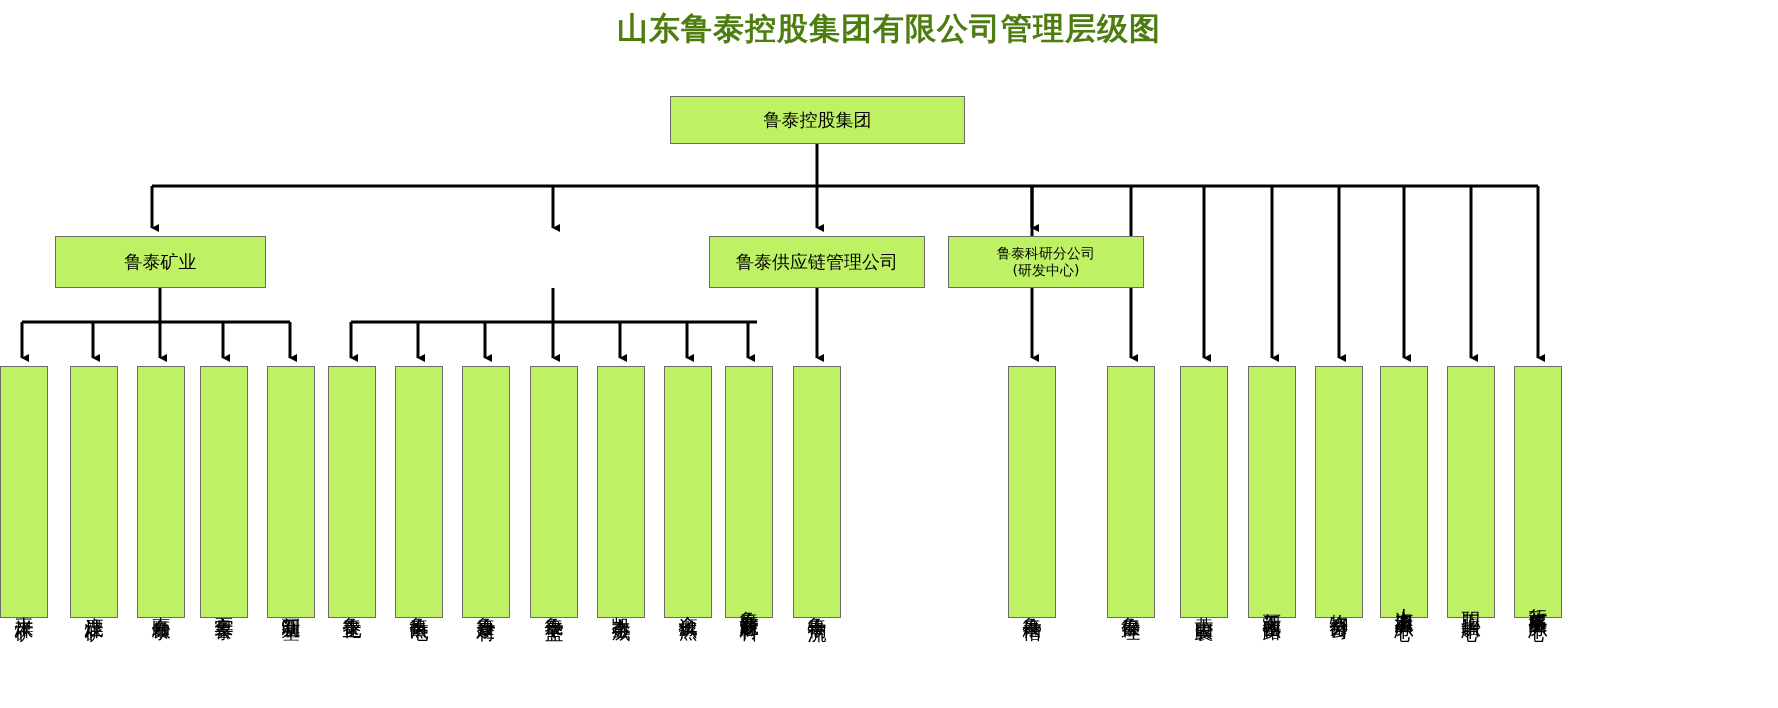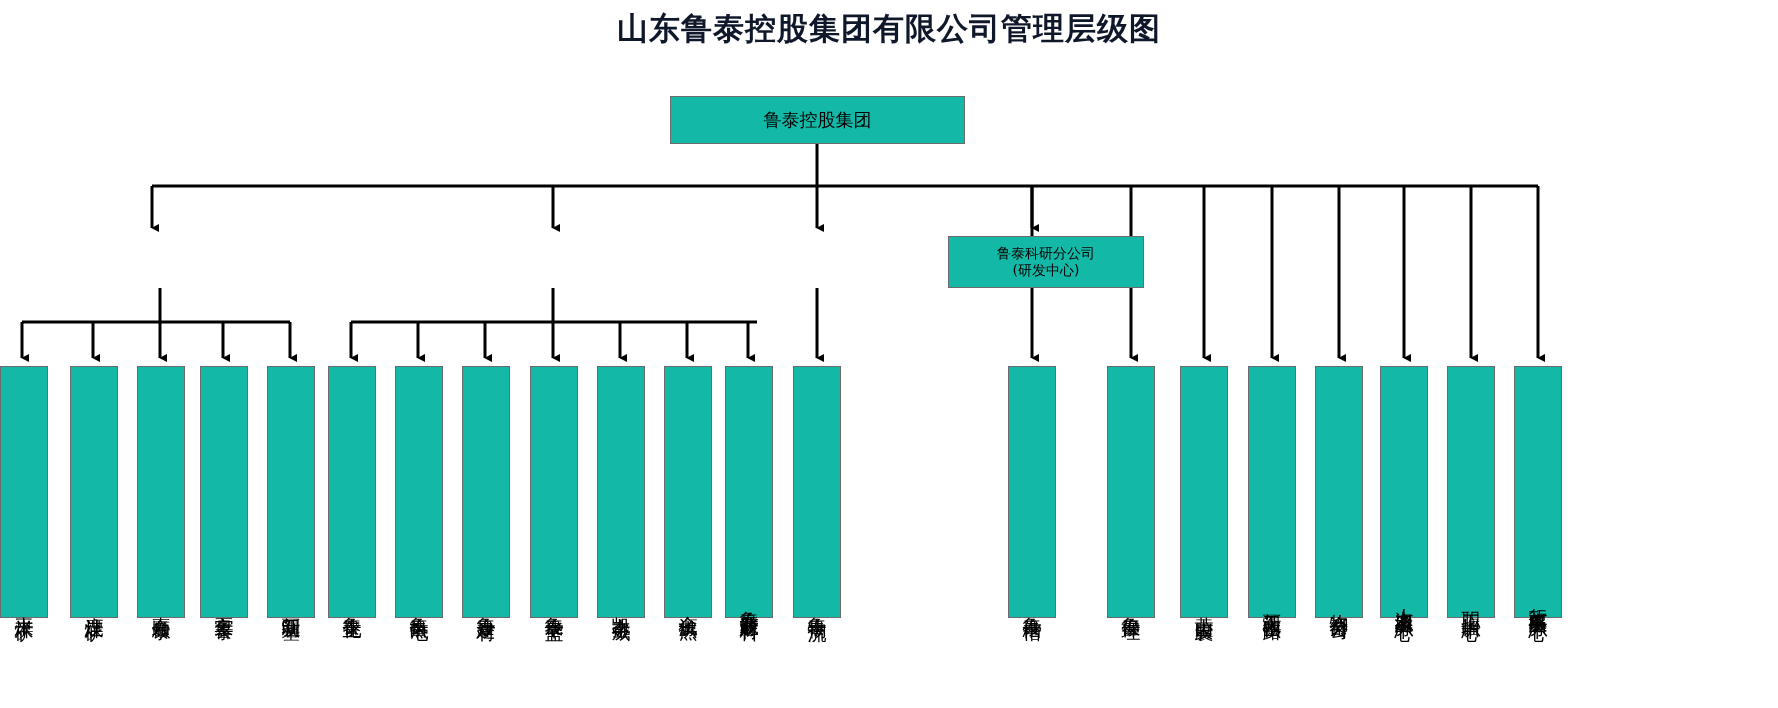--- a/index.html
+++ b/index.html
@@ -17,37 +17,37 @@
 
   
   .title {
     position: absolute;
     top: 8px; left: 0; width: 1778px;
     text-align: center;
     font-family: "DejaVu Serif", "Liberation Serif", serif;
     font-weight: bold;
     font-size: 31px;
     letter-spacing: 1px;
-    color: #0f172a;
+    color: #4d7c0f;
     white-space: nowrap;
   }
 
   
   svg.links {
     position: absolute;
     top: 0; left: 0;
     width: 1778px; height: 708px;
     pointer-events: none;
   }
 
   
   .node {
     position: absolute;
     border: 1px solid #6b6b6b;
-    background: #14b8a6;
+    background: #bef264;
     color: #000;
     display: flex;
     align-items: center;
     justify-content: center;
     font-size: 17px;
     line-height: 1.15;
     text-align: center;
     white-space: pre-line;
   }
   .node.root      { font-size: 18px; }
@@ -129,22 +129,28 @@
       <path d="M748,322 L748,358" marker-end="url(#arrow)"></path>
 
       <path d="M817,288 L817,358" marker-end="url(#arrow)"></path>
     </g>
   </svg>
 
   <div class="node root" style="left:670px; top:96px; width:295px; height:48px;">
     <span>鲁泰控股集团</span>
   </div>
 
-
-
+  <div class="node level2" style="left:55px; top:236px; width:211px; height:52px;">
+    <span>鲁泰矿业</span>
+  </div>
+
+
+  <div class="node level2" style="left:709px; top:236px; width:216px; height:52px;">
+    <span>鲁泰供应链管理公司</span>
+  </div>
 
   <div class="node level2sm" style="left:948px; top:236px; width:196px; height:52px;">
     <span>鲁泰科研分公司
 (研发中心)</span>
   </div>
 
   <div class="node leaf" style="left:0px; top:366px; width:48px; height:252px;">
     <span class="leaf-label">太平煤矿</span>
   </div>
   <div class="node leaf" style="left:70px; top:366px; width:48px; height:252px;">

